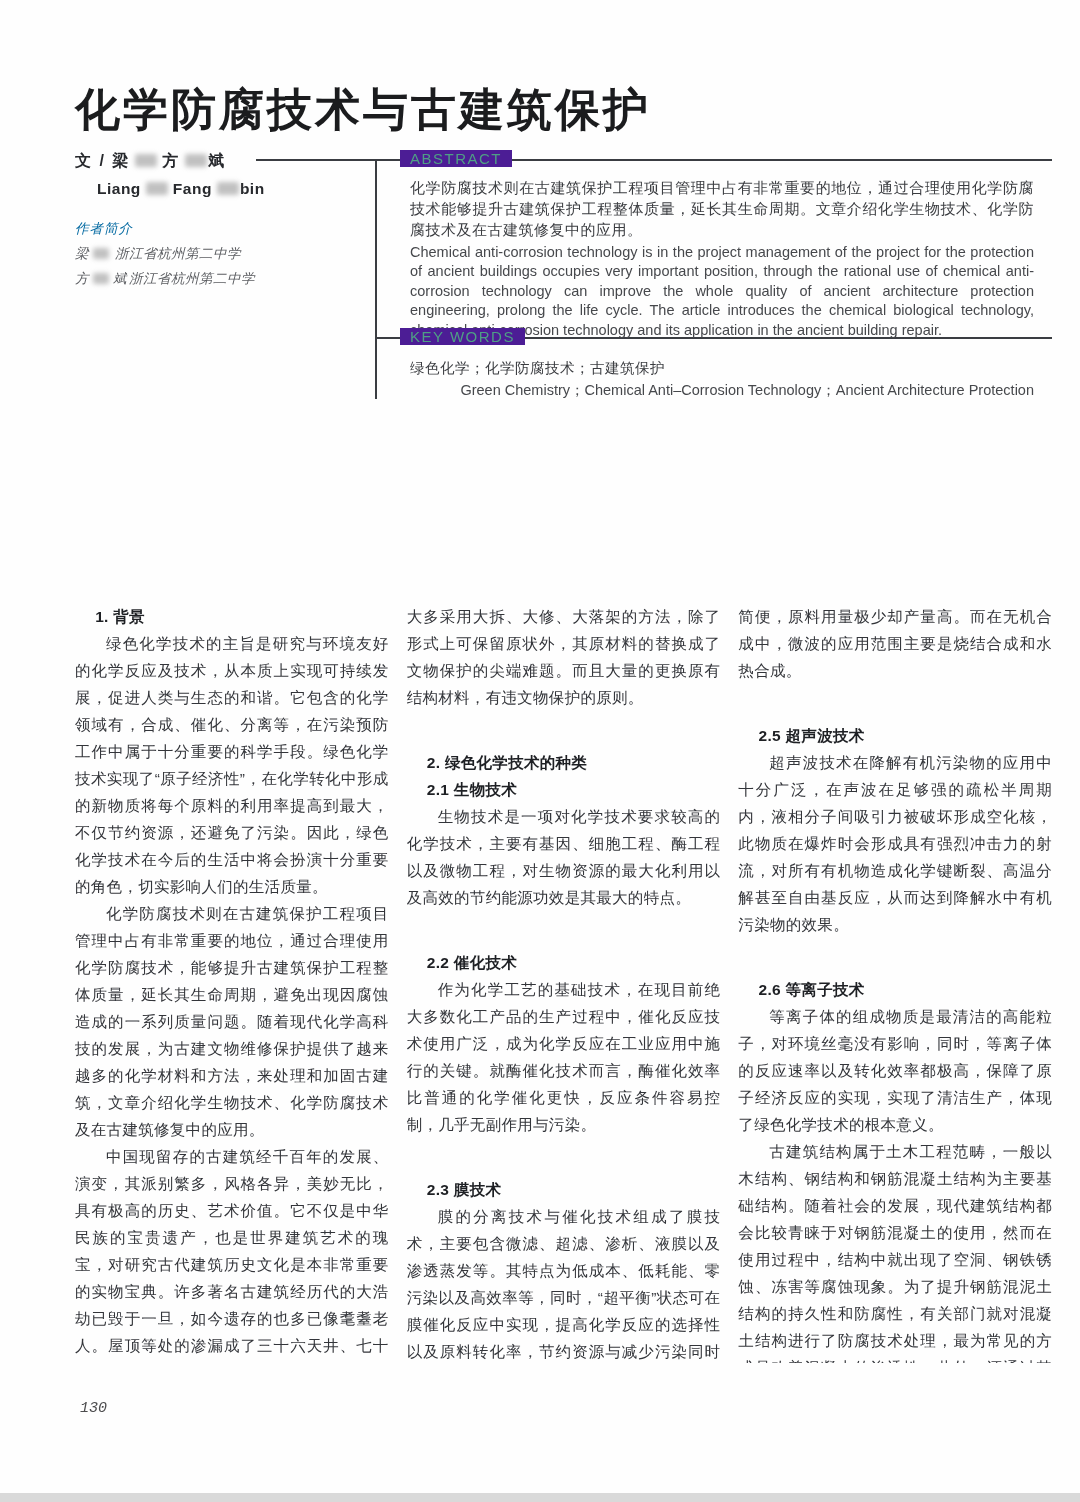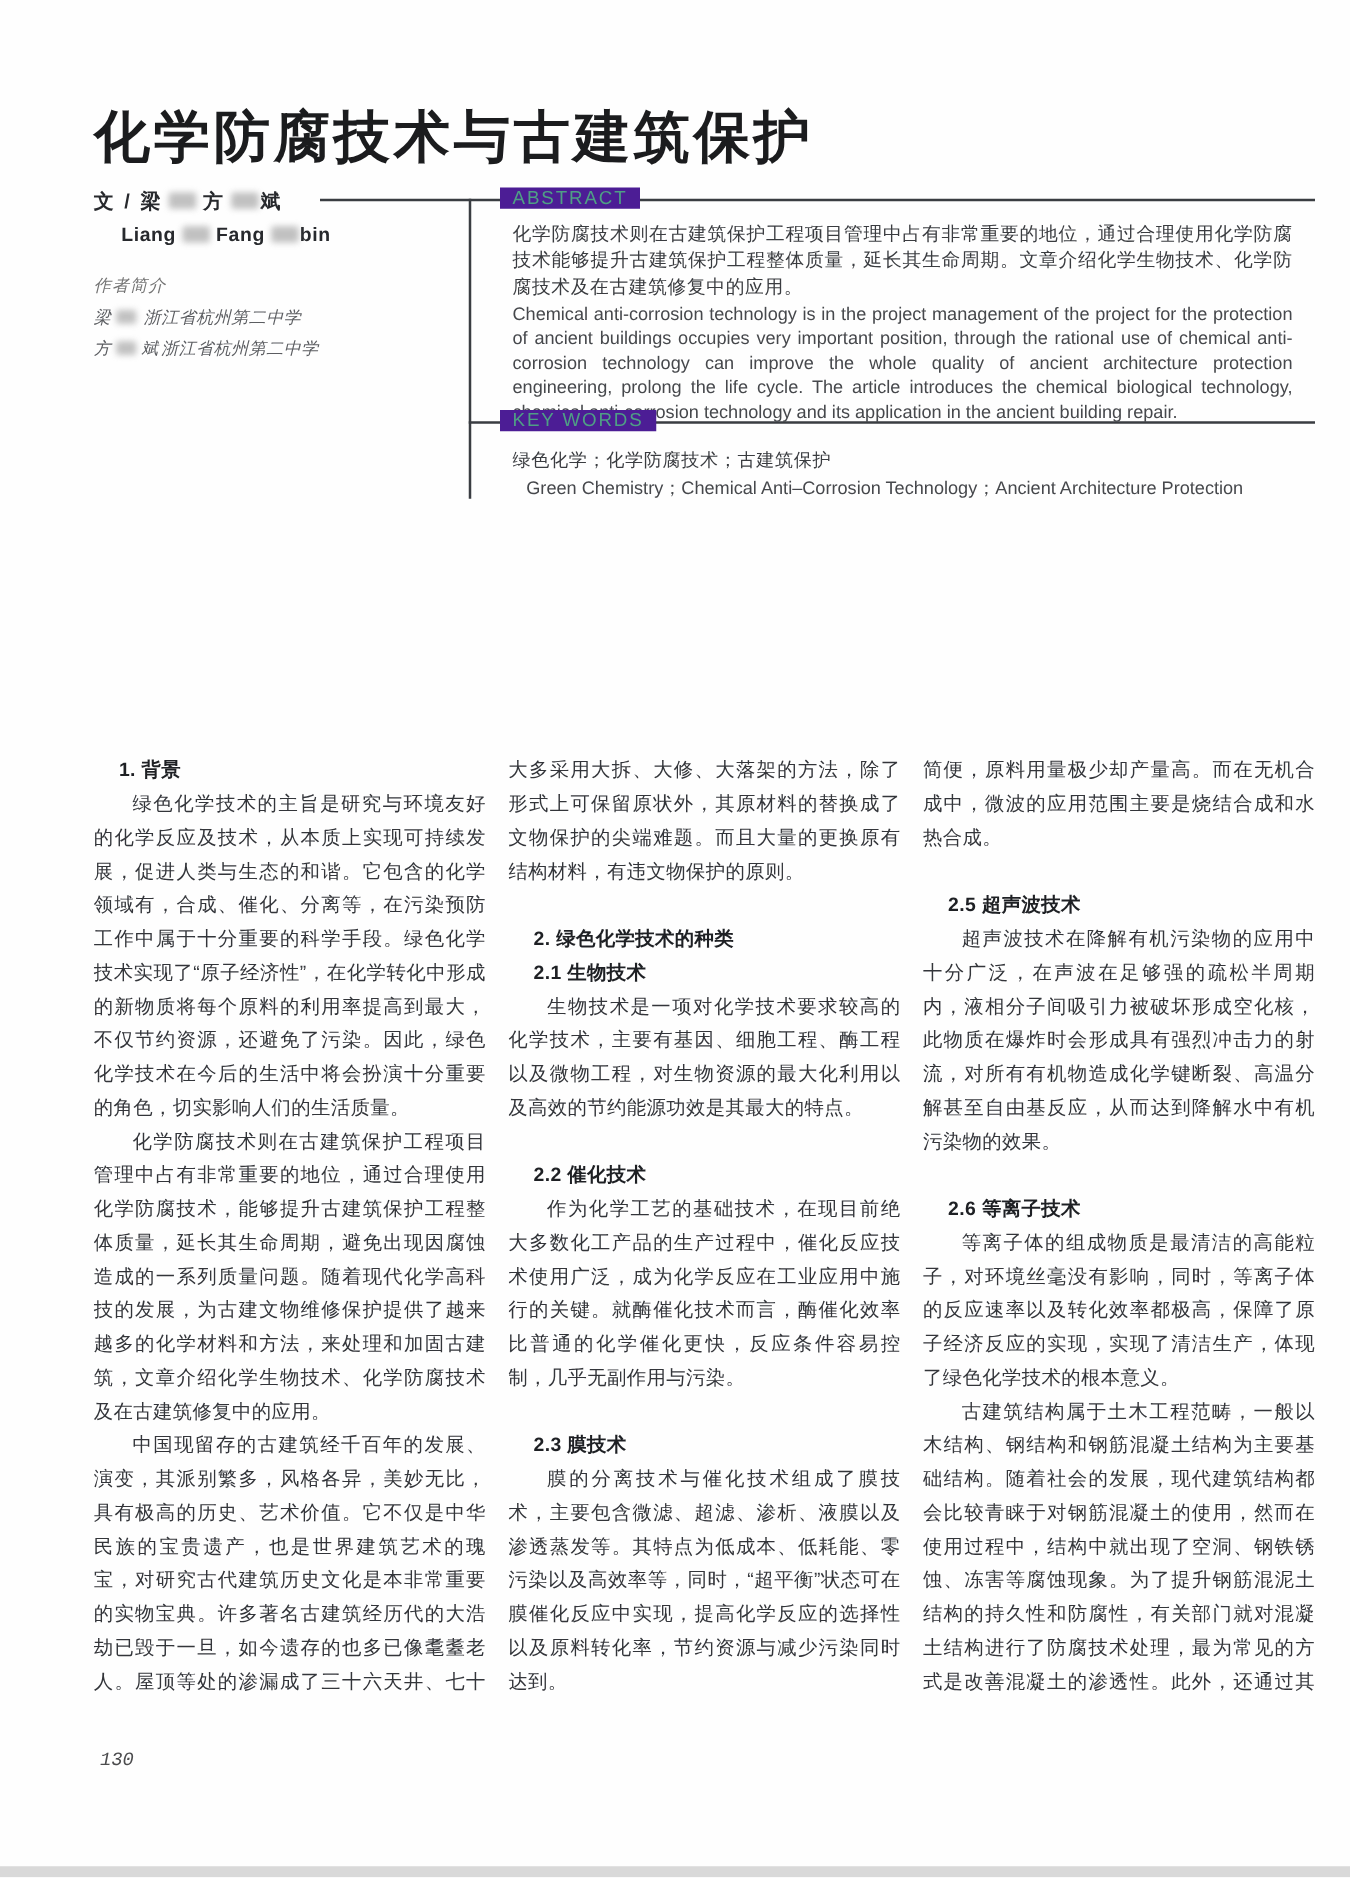--- a/index.html
+++ b/index.html
@@ -20,21 +20,21 @@
   }
   .title-en{
     margin:13px 0 0;font-size:30px;font-weight:400;color:#202124;
     letter-spacing:0px;line-height:1.15;white-space:nowrap;
   }
   
   .meta-row{position:relative;margin-top:16px;height:252px;}
   .author-block{position:absolute;left:0;top:0;width:290px;}
   .byline-cn{font-size:16px;font-weight:700;color:#27292d;letter-spacing:2px;}
   .byline-en{font-size:15.5px;font-weight:700;color:#27292d;margin:8px 0 0 22px;letter-spacing:.5px;}
-  .bio-heading{margin-top:22px;font-size:13.5px;font-style:italic;color:#737373;letter-spacing:1px;}
+  .bio-heading{margin-top:22px;font-size:13.5px;font-style:italic;color:#0369a1;letter-spacing:1px;}
   .bio-line{margin-top:7px;font-size:13.5px;font-style:italic;color:#5b5d61;letter-spacing:.5px;}
   .bio-line .bio-school{margin-left:2px;}
   .redact{
     display:inline-block;width:22px;height:13px;border-radius:2px;
     background:#8e8e8e;filter:blur(2.5px);opacity:.55;
     vertical-align:-1px;margin:0 5px;
   }
   .redact.tight-r{margin-right:1px;}
   .redact.sm{width:16px;height:11px;margin:0 4px;}
   
@@ -53,33 +53,33 @@
   }
   .abstract-en{
     position:absolute;left:335px;top:92px;right:18px;
     font-size:14.5px;line-height:19.5px;color:#46484c;text-align:justify;
   }
   .keywords-cn{
     position:absolute;left:335px;top:208px;right:18px;
     font-size:14.5px;color:#3a3c40;letter-spacing:.5px;
   }
   .keywords-en{
-    position:absolute;left:346px;top:230px;right:18px;
-    font-size:14.5px;color:#46484c;
+    position:absolute;left:318px;top:230px;right:18px;
+    font-size:14.5px;color:#46484c;text-align:right;
   }
   
   .columns{
     display:flex;gap:18px;
     margin-top:200px;height:760px;overflow:hidden;
   }
   .col{flex:1;min-width:0;overflow:hidden;}
   .blk{font-size:15.5px;line-height:27px;text-align:justify;color:#33353a;letter-spacing:.3px;}
   .blk-p{text-indent:2em;}
   .blk-cont{text-indent:0;}
-  .blk-h3,.blk-h4{font-weight:700;color:#1e2024;margin-top:27px;text-align:left;text-indent:1.3em;}
+  .blk-h3,.blk-h4{font-weight:700;color:#1e2024;margin-top:38px;text-align:left;text-indent:1.3em;}
   .col .blk:first-child{margin-top:0;}
   .blk-h3 + .blk-h4{margin-top:0;}
   
   .page-number{
     position:absolute;left:80px;top:1400px;
     font-size:15px;font-style:italic;color:#4c4c4e;
     font-family:Liberation Mono, monospace;
   }
   .copyright{
     position:absolute;left:35px;top:1444px;right:20px;

